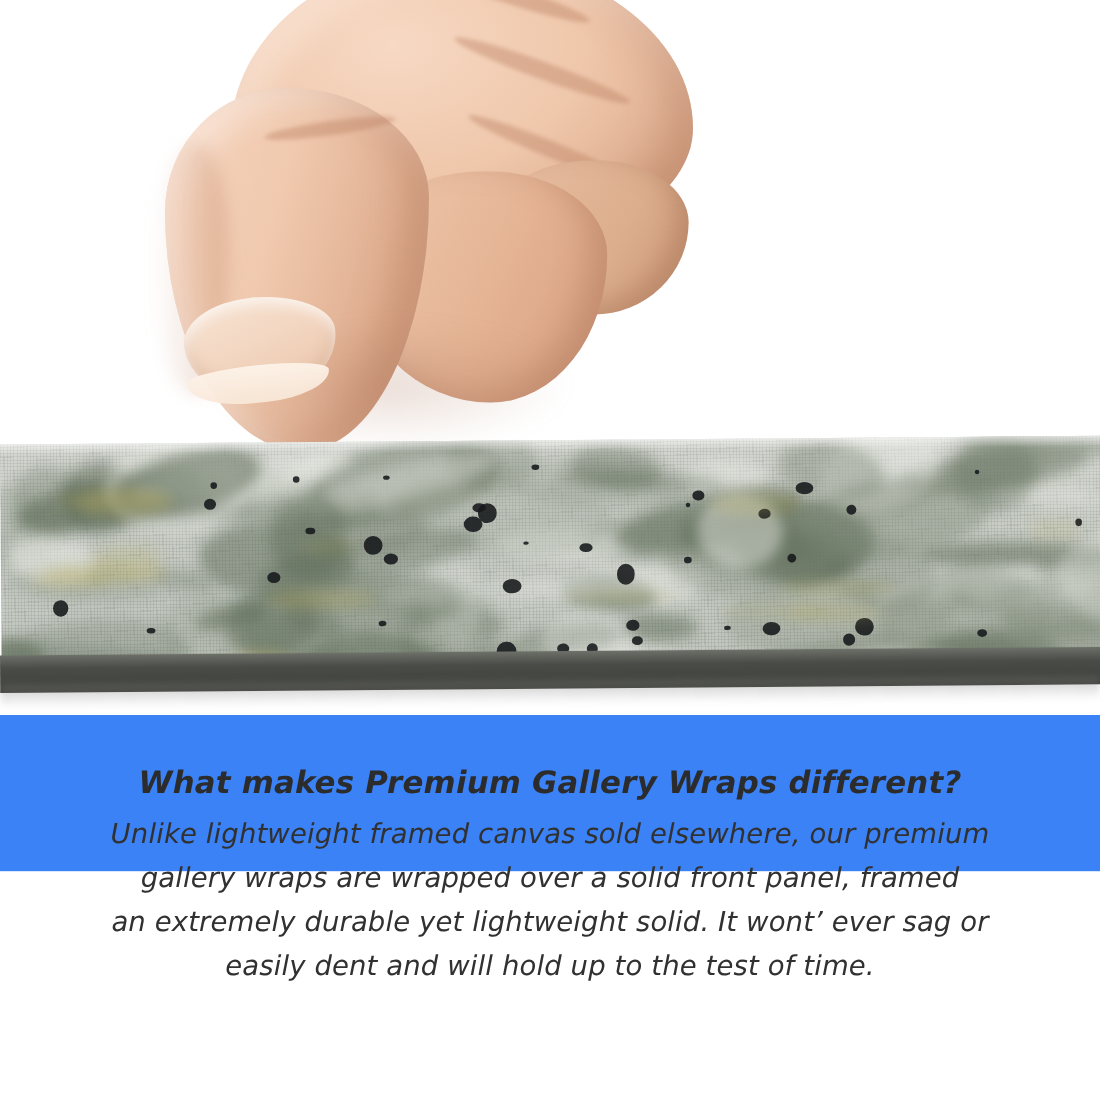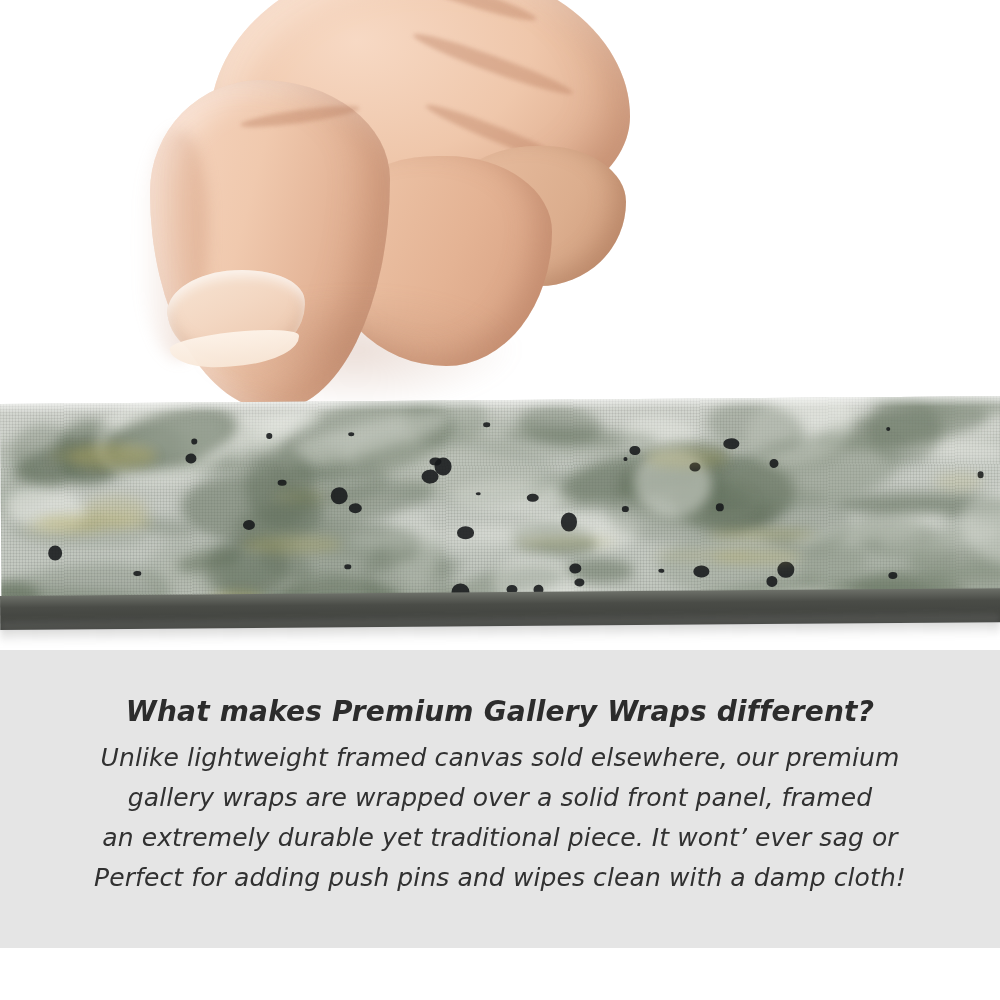--- a/index.html
+++ b/index.html
@@ -9,22 +9,22 @@
   }
   body {
     width: 1000px;
     height: 1000px;
     overflow: hidden;
     font-family: "DejaVu Sans", sans-serif;
   }
   .page {
     position: relative;
     width: 1000px;
-    height: 948px;
-    background: #e5e5e5;
+    height: 792px;
+    background: #3b82f6;
   }
 
   
   .photo {
     position: absolute;
     left: 0;
     top: 0;
     width: 1000px;
     height: 650px;
     overflow: hidden;
@@ -388,17 +388,17 @@
       </div>
     <div class="strip-top-highlight"></div>
     <div class="strip-bottom-edge"></div>
     <div class="strip-bottom-shadow"></div>
   </div>
 
   <div class="caption">
     <div class="caption-heading">What makes Premium Gallery Wraps different?</div>
     <div class="caption-body-line">Unlike lightweight framed canvas sold elsewhere, our premium</div>
     <div class="caption-body-line">gallery wraps are wrapped over a solid front panel, framed</div>
-    <div class="caption-body-line">an extremely durable yet traditional piece. It wont’ ever sag or</div>
-    <div class="caption-body-line">Perfect for adding push pins and wipes clean with a damp cloth!</div>
+    <div class="caption-body-line">an extremely durable yet lightweight solid. It wont’ ever sag or</div>
+    <div class="caption-body-line">easily dent and will hold up to the test of time.</div>
   </div>
 
 </div>
 
 </body></html>

